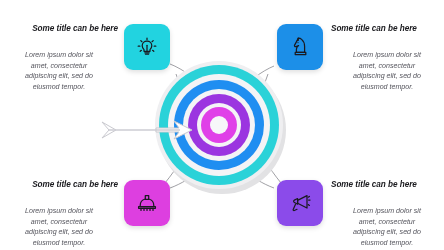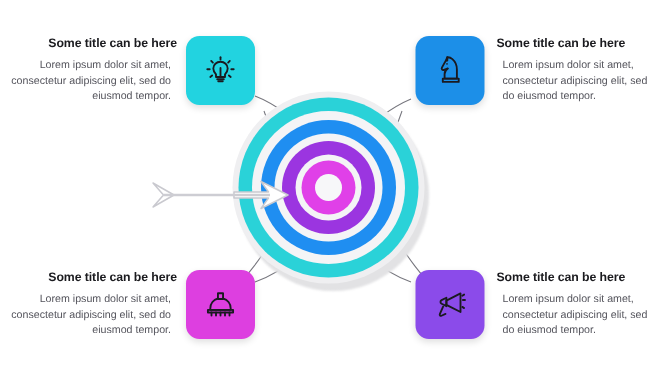--- a/index.html
+++ b/index.html
@@ -1,21 +1,21 @@
 <!DOCTYPE html>
 <html><head>
 <meta charset="utf-8">
 <style>
   html,body{margin:0;padding:0;}
   body{
     width:444px;height:250px;background:#ffffff;
     font-family:"Liberation Sans","DejaVu Sans",sans-serif;
     overflow:hidden;position:relative;
   }
-  #stage{position:absolute;inset:0;width:444px;height:216px;}
+  #stage{position:absolute;inset:0;width:444px;height:216px;font-style:italic;}
 
   
   #lines{position:absolute;left:0;top:0;width:444px;height:250px;}
 
   
   .target-wrap{
     position:absolute;left:155px;top:61px;width:134px;height:134px;
   }
   .ring{position:absolute;border-radius:50%;}
   .halo{
@@ -48,21 +48,21 @@
   .tile svg{display:block;}
 
   
   .block{position:absolute;width:122px;}
   .block .title{
     font-size:8.2px;font-weight:bold;color:#1b1b1f;
     letter-spacing:-0.05px;line-height:1.25;margin:0 0 3.5px 0;
     white-space:nowrap;
   }
   .block .body{
-    font-size:7.1px;color:#54545c;line-height:1.48;margin:4px;
+    font-size:7.1px;color:#54545c;line-height:1.48;margin:16px;text-align:center;
   }
   .align-right{text-align:right;}
   .align-left{text-align:left;}
 </style>
 </head>
 <body>
 
 <div id="stage">
 
   <svg id="lines" viewBox="0 0 444 250" xmlns="http://www.w3.org/2000/svg">

